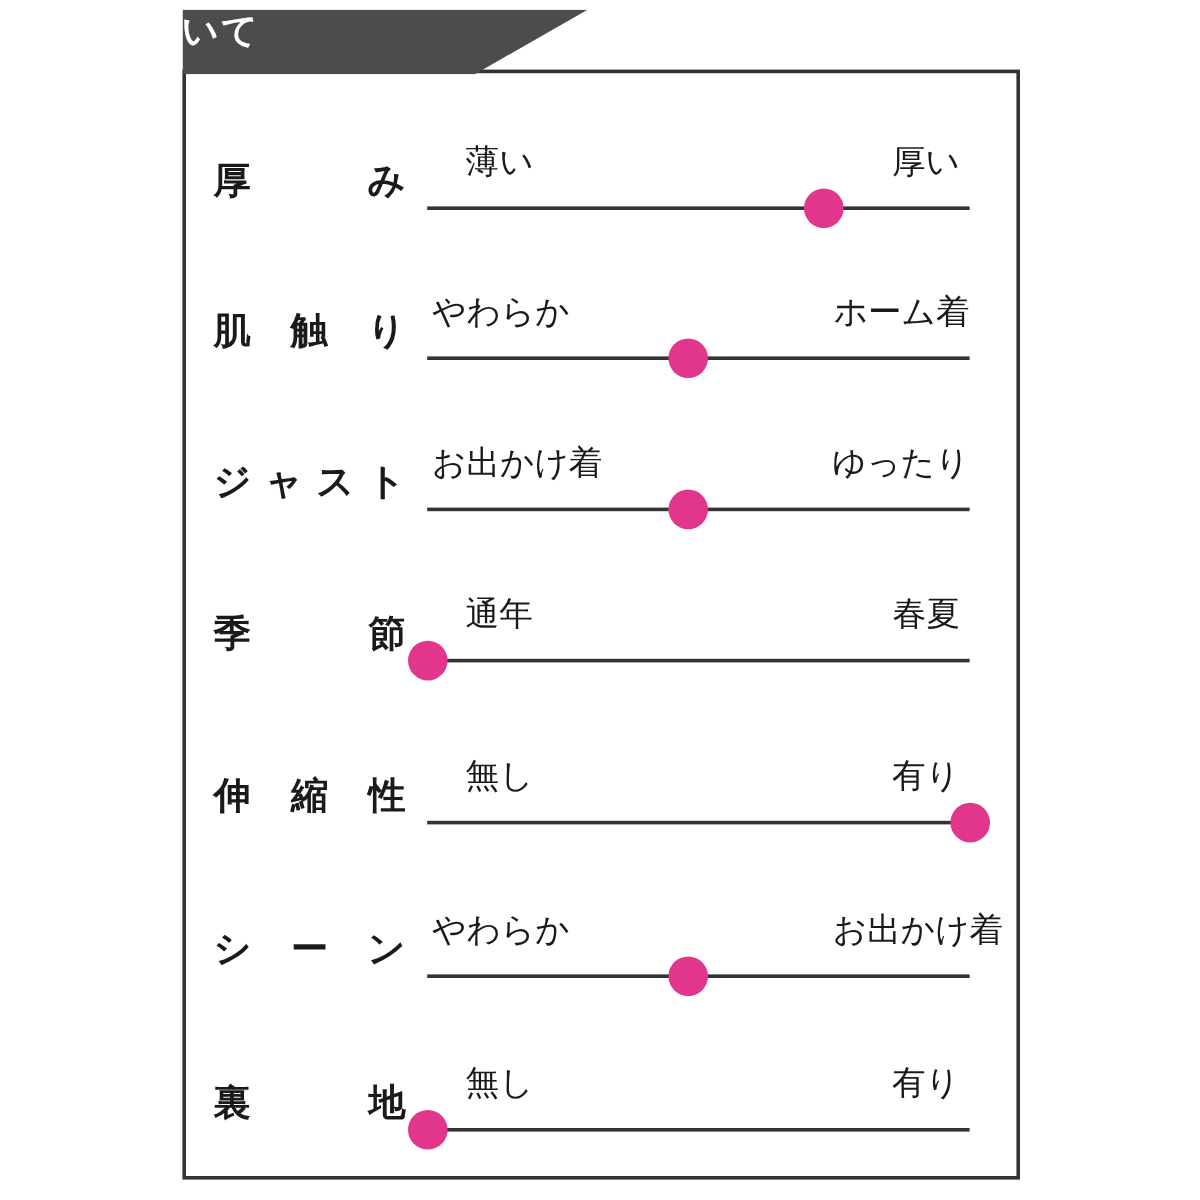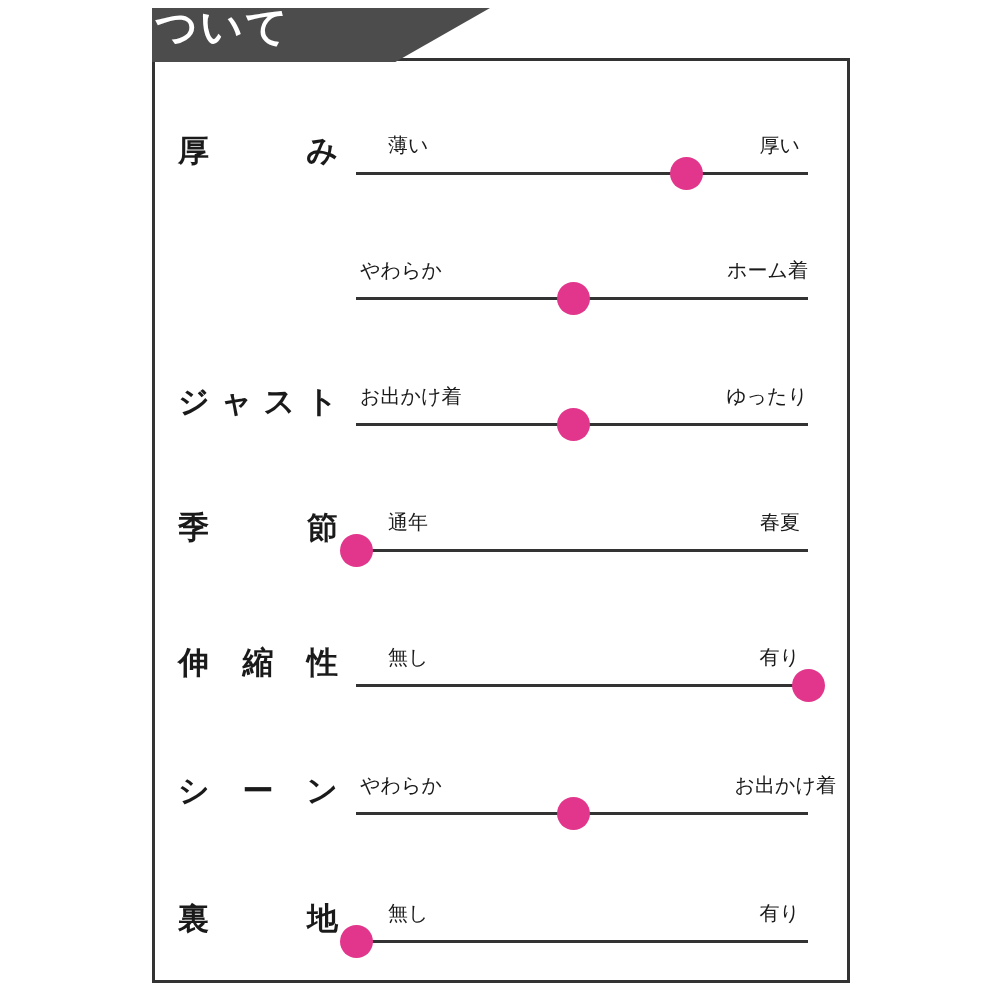--- a/index.html
+++ b/index.html
@@ -33,21 +33,21 @@
     height: 54px;
     background: #4c4c4c;
     
     clip-path: polygon(0 0, 100% 0, 72% 100%, 0 100%);
   }
   #tab-label {
     position: absolute;
     left: 22px;
     top: 8px;
     color: #ffffff;
-    font-size: 42px;
+    font-size: 30px;
     font-weight: bold;
     letter-spacing: 2px;
     line-height: 38px;
     white-space: nowrap;
   }
 
   .row {
     position: absolute;
     left: 0;
     width: 1000px;
@@ -80,22 +80,22 @@
     position: absolute;
     left: 0;
     top: 72px;
     width: 452px;
     height: 3px;
     background: #333333;
   }
 
   .cap-left, .cap-right {
     position: absolute;
-    top: 32px;
-    font-size: 20px;
+    top: 16px;
+    font-size: 28px;
     color: #1a1a1a;
     white-space: nowrap;
   }
   .cap-left {
     left: 4px;
   }
   .cap-right {
     right: 0px;
     text-align: left;
   }
@@ -126,20 +126,21 @@
   <div class="row-label">厚 み</div>
   <div class="scale">
     <div class="cap-left shift-a">薄い</div>
     <div class="cap-right shift-a">厚い</div>
     <div class="scale-line"></div>
     <div class="dot" style="left:73%"></div>
   </div>
 </div>
 
 <div class="row" style="top:225px">
+  <div class="row-label">肌 触 り</div>
   <div class="scale">
     <div class="cap-left">やわらか</div>
     <div class="cap-right">ホーム着</div>
     <div class="scale-line"></div>
     <div class="dot" style="left:48%"></div>
   </div>
 </div>
 
 <div class="row" style="top:351px">
   <div class="row-label">ジャスト</div>

